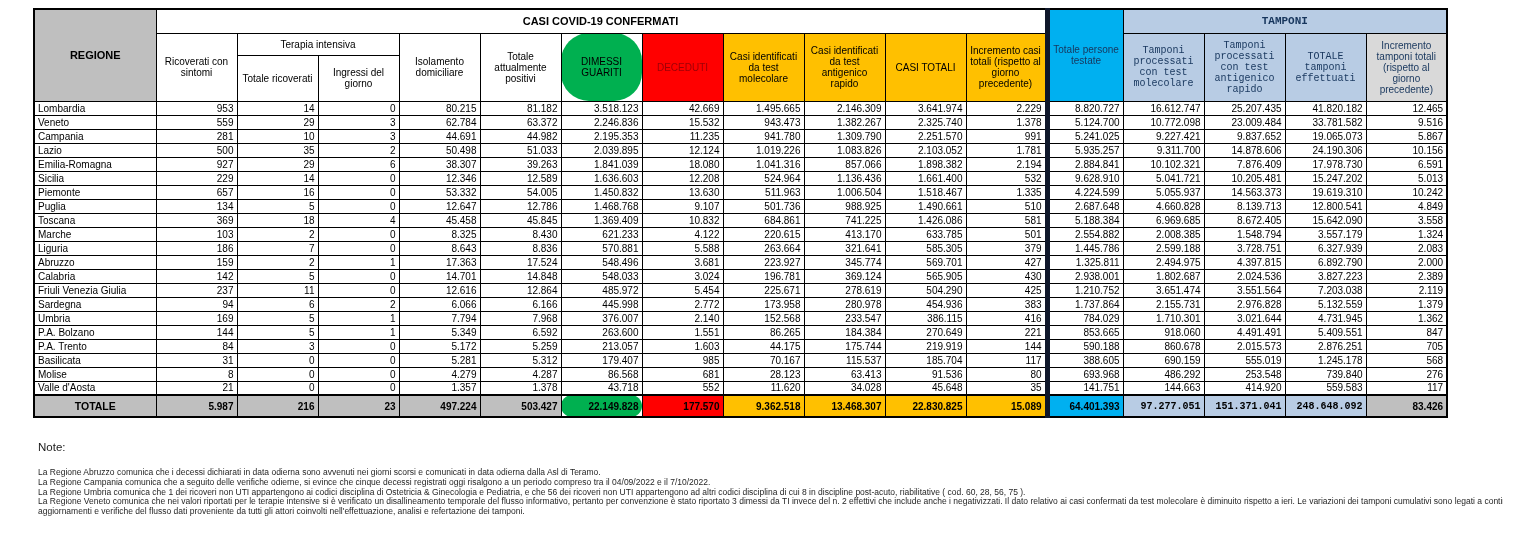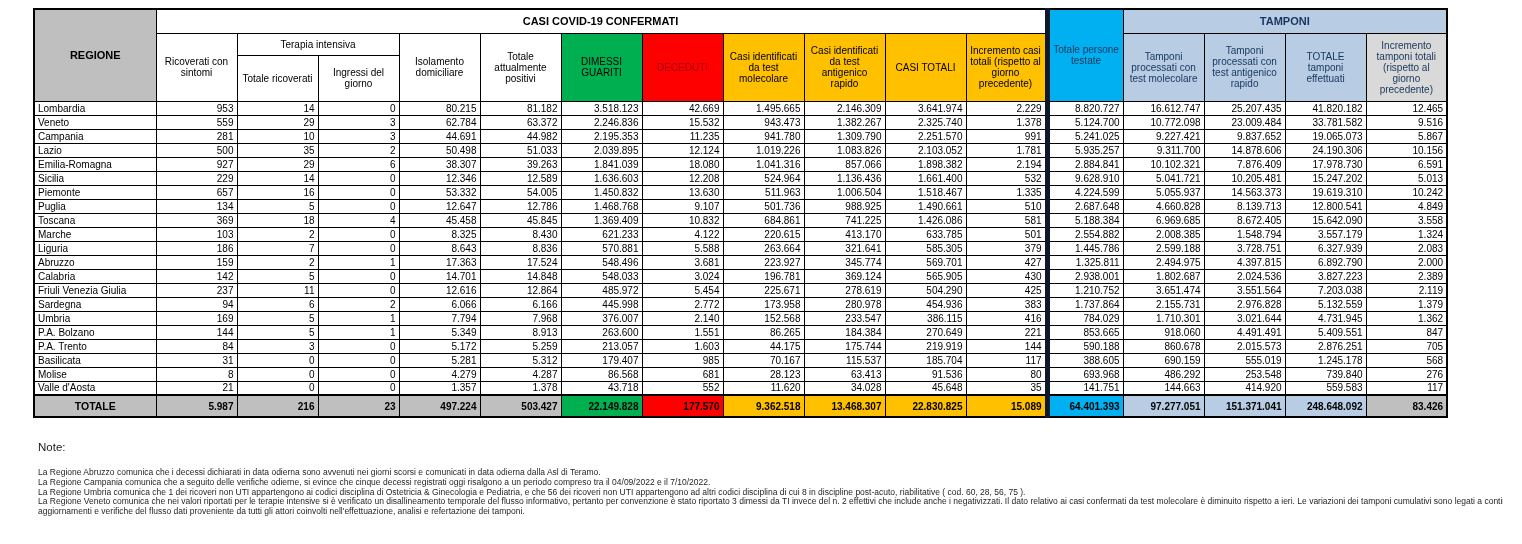--- a/index.html
+++ b/index.html
@@ -17,25 +17,25 @@
   thead th {
     font-weight:normal; font-size:10px; line-height:11px;
     text-align:center; vertical-align:middle; padding:1px 2px;
   }
   thead tr.r1 { height:24px; }
   thead tr.r2 { height:22px; }
   thead tr.r3 { height:46px; }
   .band { font-weight:bold; font-size:11px;margin-top:39px; }
   .c-gray   { background:var(--gray,#BFBFBF); }
   .c-lgray  { background:var(--lgray,#D9D9D9); }
-  .c-green  { background:var(--green,#00B050); }
+  .c-green  { background:var(--green,#00B050);border-radius:28px; }
   .c-red    { background:var(--red,#FF0000); }
   .c-yellow { background:var(--yellow,#FFC000); }
   .c-cyan   { background:var(--cyan,#00B0F0); }
-  .c-blue   { background:var(--blue,#B8CCE4); }
+  .c-blue   { background:var(--blue,#B8CCE4);font-family:Liberation Mono, monospace; }
   .t-navy   { color:var(--navy,#17365D); }
   .t-darkred{ color:var(--darkred,#9C0006); }
   .thickL   { border-left:5px solid #0f172a; }
   tbody td {
     font-size:10px; height:14px; padding:0 3px;
     text-align:right; white-space:nowrap; vertical-align:middle;
   }
   tbody td.region { text-align:left; }
   tfoot td {
     font-weight:bold; font-size:10px; height:22px; padding:0 3px;
@@ -404,21 +404,21 @@
           <td class="num">3.021.644</td>
           <td class="num">4.731.945</td>
           <td class="num">1.362</td>
         </tr>
         <tr>
           <td class="region">P.A. Bolzano</td>
           <td class="num">144</td>
           <td class="num">5</td>
           <td class="num">1</td>
           <td class="num">5.349</td>
-          <td class="num">8.913</td>
+          <td class="num">6.592</td>
           <td class="num">263.600</td>
           <td class="num">1.551</td>
           <td class="num">86.265</td>
           <td class="num">184.384</td>
           <td class="num">270.649</td>
           <td class="num">221</td>
           <td class="num thickL">853.665</td>
           <td class="num">918.060</td>
           <td class="num">4.491.491</td>
           <td class="num">5.409.551</td>

